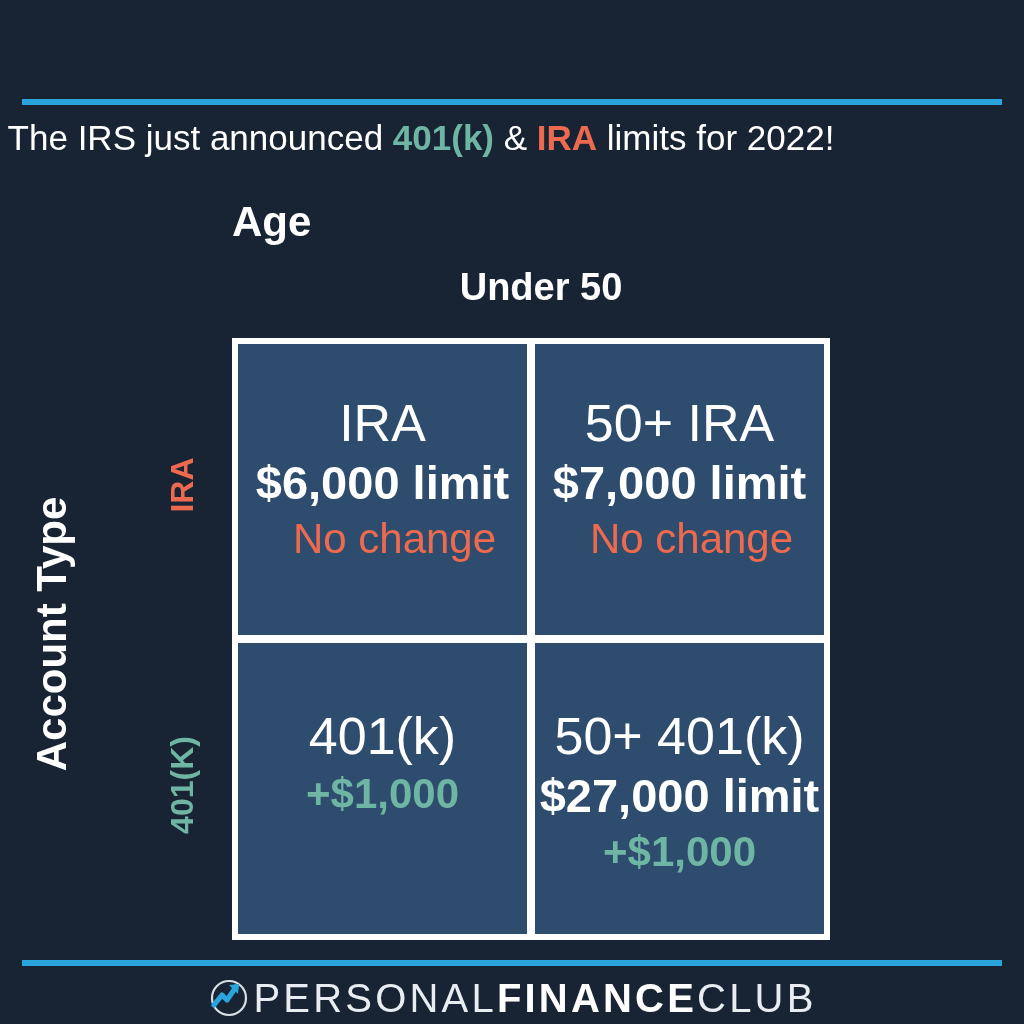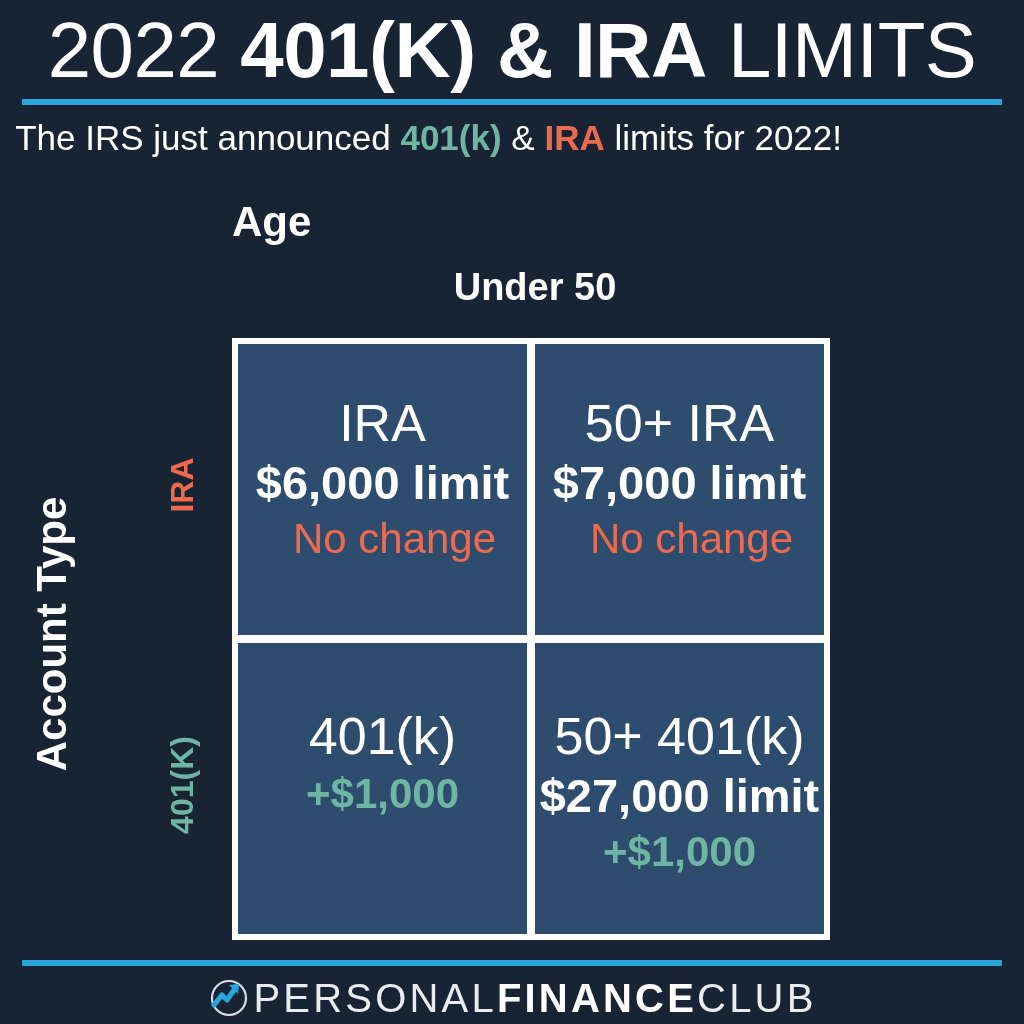--- a/index.html
+++ b/index.html
@@ -44,21 +44,21 @@
     left: 22px; top: 99px;
     width: 980px;
     height: 6px;
     background: #2AA4DC;
   }
 
   .subtitle {
     position: absolute;
     left: 0; top: 115px;
     width: 842px;
-    text-align: right;
+    text-align: center;
     font-size: 35px;
     line-height: 46px;
     font-weight: 400;
     white-space: nowrap;
   }
   .subtitle .teal  { color: #6FB5A3; font-weight: 700; }
   .subtitle .coral { color: #EE6A4E; font-weight: 700; }
 
   
   .age-title {
@@ -66,21 +66,21 @@
     left: 232px; top: 196px;
     width: 598px;
     text-align: left;
     font-size: 42px;
     line-height: 52px;
     font-weight: 700;
   }
 
   .col-headers {
     position: absolute;
-    left: 236px; top: 262px;
+    left: 242px; top: 262px;
     width: 598px;
     display: flex;
   }
   .col-header {
     flex: 1 1 0;
     text-align: center;
     font-size: 38px;
     line-height: 50px;
     font-weight: 700;
   }
@@ -204,23 +204,20 @@
     white-space: nowrap;
   }
   .logo-text .thin { font-weight: 300; color: #e9edf2; }
   .logo-text .thick { font-weight: 700; color: #ffffff; }
 </style>
 </head>
 <body>
 
 <div class="header">
 
-  <div class="title">
-    <span class="light">2022 </span><span class="bold">401(K) &amp; IRA</span><span class="light"> LIMITS</span>
-  </div>
 
   <div class="title-rule"></div>
 
   <div class="subtitle">
     <span>The IRS just announced </span><span class="teal">401(k)</span><span> &amp; </span><span class="coral">IRA</span><span> limits for 2022!</span>
   </div>
 
 </div>
 
 <div class="age-title">Age</div>

